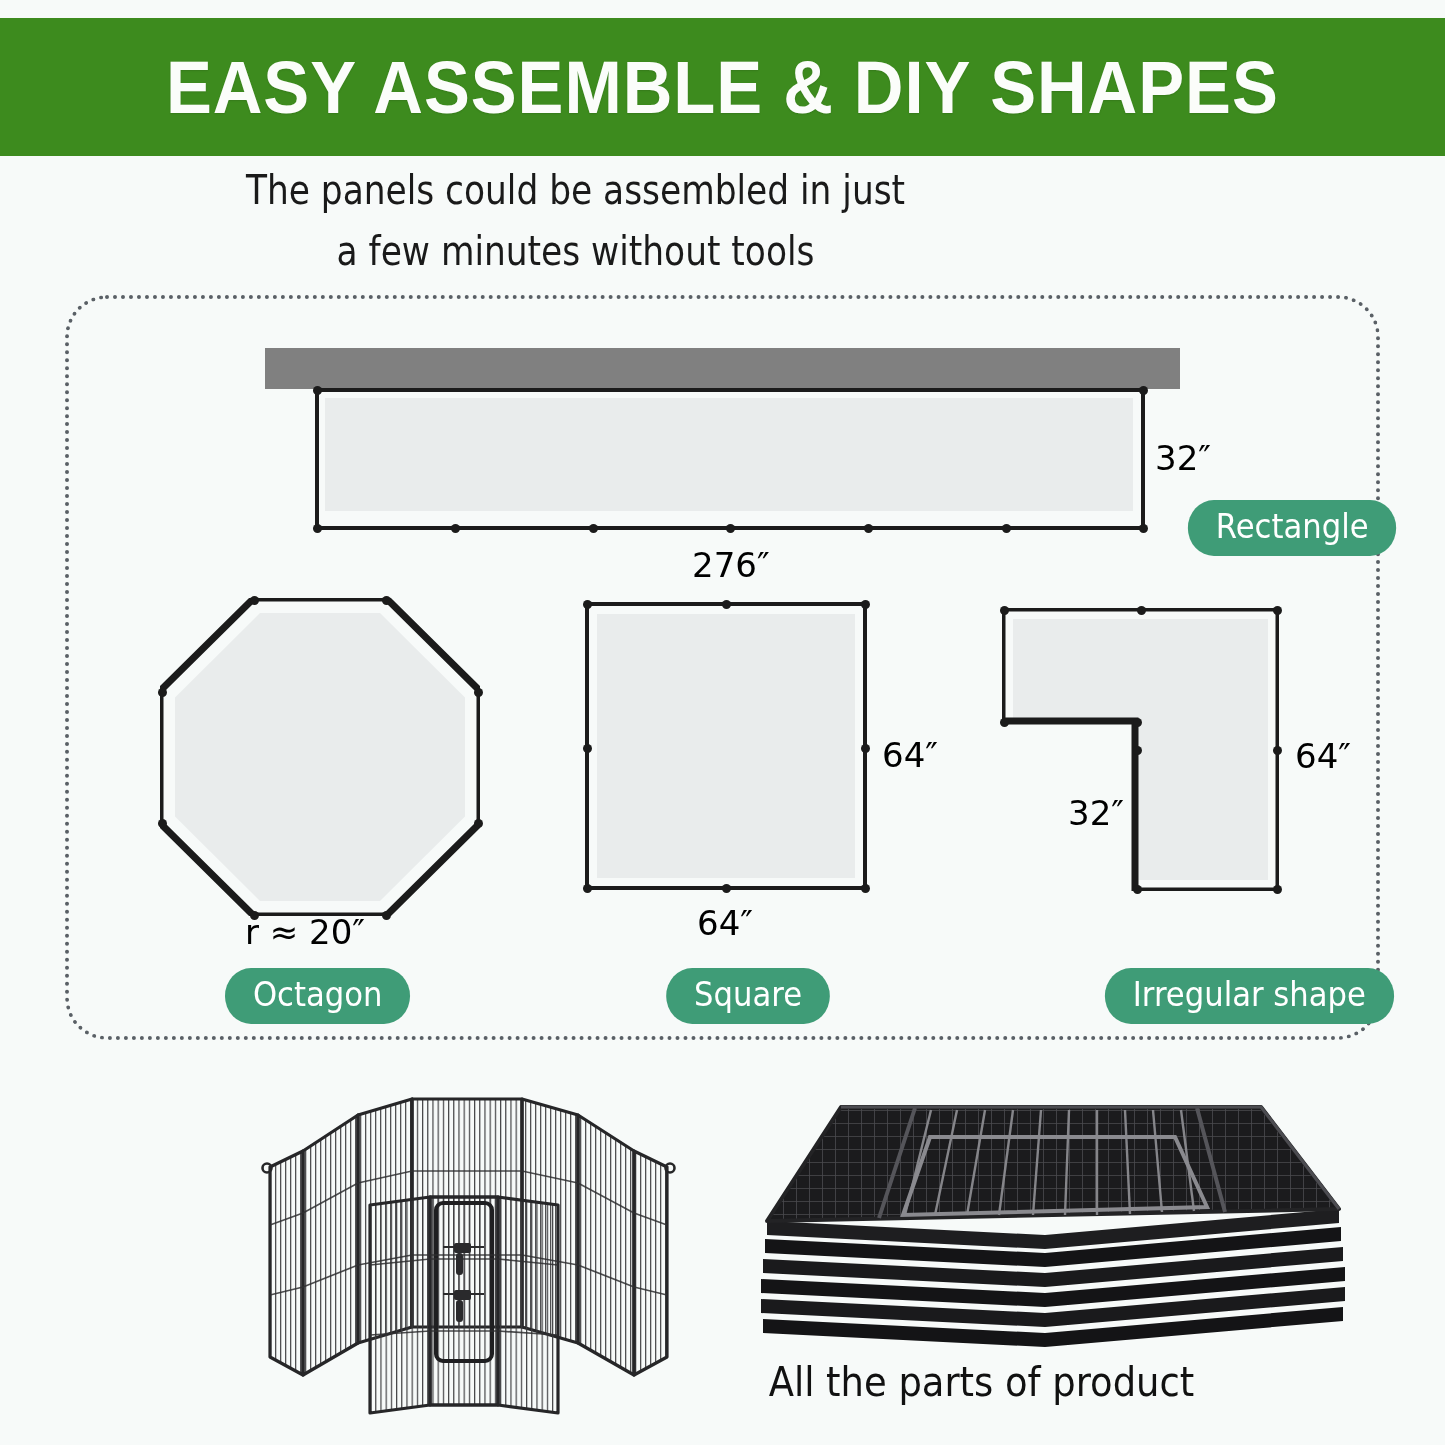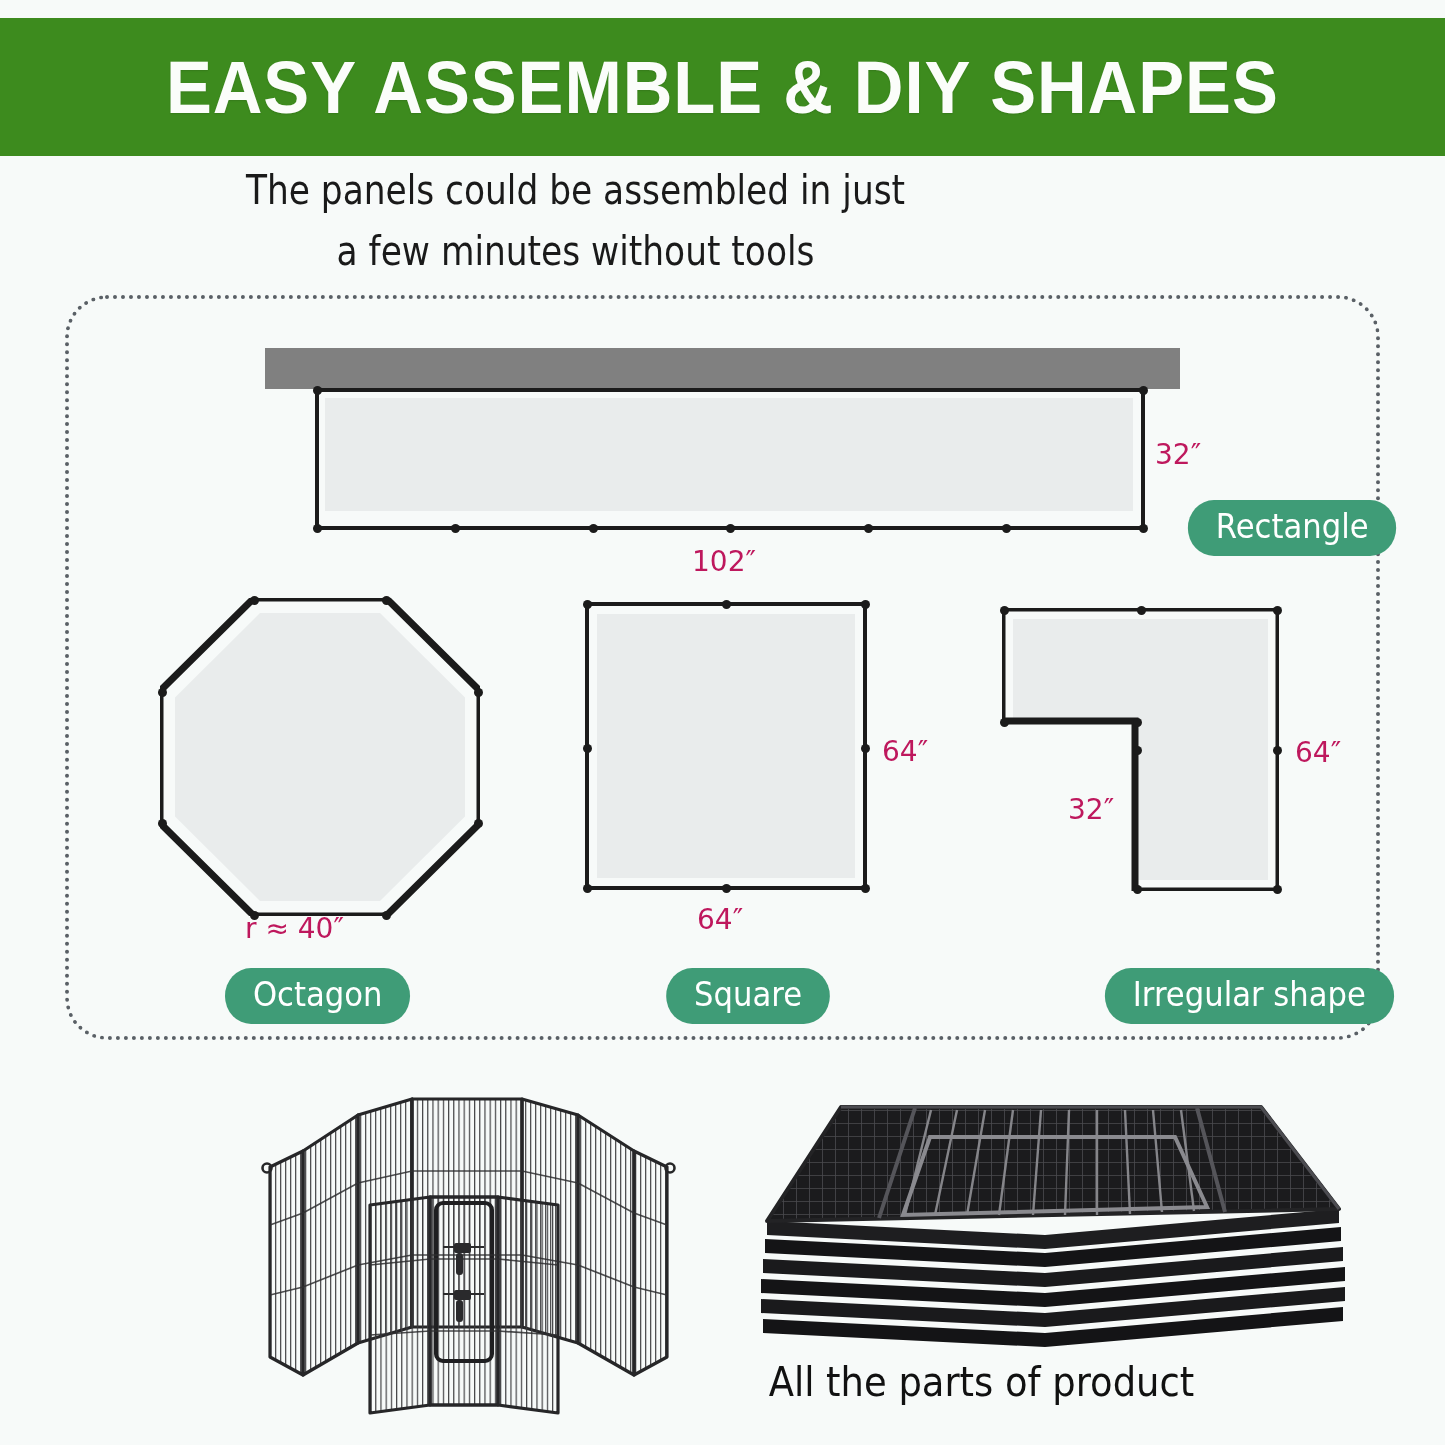--- a/index.html
+++ b/index.html
@@ -41,23 +41,23 @@
     position:absolute;left:65px;top:295px;width:1315px;height:745px;
     border:4px dotted #5a6066;
     border-radius:42px;
     box-sizing:border-box;
   }
   .joint{
     position:absolute;width:9px;height:9px;border-radius:50%;
     background:#1b1b1b;margin-left:-4.5px;margin-top:-4.5px;
   }
   .dim-label{
-    position:absolute;color:#be185d;
+    position:absolute;color:#000000;
     font-family:"DejaVu Sans", sans-serif;
-    font-size:28px;white-space:nowrap;
+    font-size:34px;white-space:nowrap;
   }
   .badge{
     position:absolute;
     background:#3f9c77;color:#ffffff;
     border-radius:999px;
     font-family:"DejaVu Sans", sans-serif;
     font-size:33px;
     padding:7px 30px 10px 30px;
     white-space:nowrap;
     transform:scaleX(0.93);
@@ -143,41 +143,41 @@
   <div class="joint" style="left:317px;top:390px;"></div>
   <div class="joint" style="left:1143px;top:390px;"></div>
   <div class="joint" style="left:317px;top:528px;"></div>
   <div class="joint" style="left:455px;top:528px;"></div>
   <div class="joint" style="left:593px;top:528px;"></div>
   <div class="joint" style="left:730px;top:528px;"></div>
   <div class="joint" style="left:868px;top:528px;"></div>
   <div class="joint" style="left:1006px;top:528px;"></div>
   <div class="joint" style="left:1143px;top:528px;"></div>
 
-  <div class="dim-label" style="left:692px;top:545px;">102″</div>
+  <div class="dim-label" style="left:692px;top:545px;">276″</div>
   <div class="dim-label" style="left:1155px;top:438px;">32″</div>
   <div class="badge" style="left:1180px;top:500px;">Rectangle</div>
 </div>
 
 <div>
   <div class="octagon-fill"></div>
   <svg class="octagon-outline" viewBox="0 0 320 318" xmlns="http://www.w3.org/2000/svg">
     <polygon points="94,0 226,0 320,93 320,225 226,318 94,318 0,225 0,93" fill="none" stroke="#1b1b1b" stroke-width="7"></polygon>
   </svg>
 
   <div class="joint" style="left:254px;top:600px;"></div>
   <div class="joint" style="left:386px;top:600px;"></div>
   <div class="joint" style="left:478px;top:692px;"></div>
   <div class="joint" style="left:478px;top:823px;"></div>
   <div class="joint" style="left:386px;top:915px;"></div>
   <div class="joint" style="left:254px;top:915px;"></div>
   <div class="joint" style="left:162px;top:823px;"></div>
   <div class="joint" style="left:162px;top:692px;"></div>
 
-  <div class="dim-label" style="left:245px;top:912px;">r ≈ 40″</div>
+  <div class="dim-label" style="left:245px;top:912px;">r ≈ 20″</div>
   <div class="badge" style="left:218px;top:968px;">Octagon</div>
 </div>
 
 <div>
   <div class="square-fill"></div>
   <div class="square-outline"></div>
 
   <div class="joint" style="left:587px;top:604px;"></div>
   <div class="joint" style="left:726px;top:604px;"></div>
   <div class="joint" style="left:865px;top:604px;"></div>

